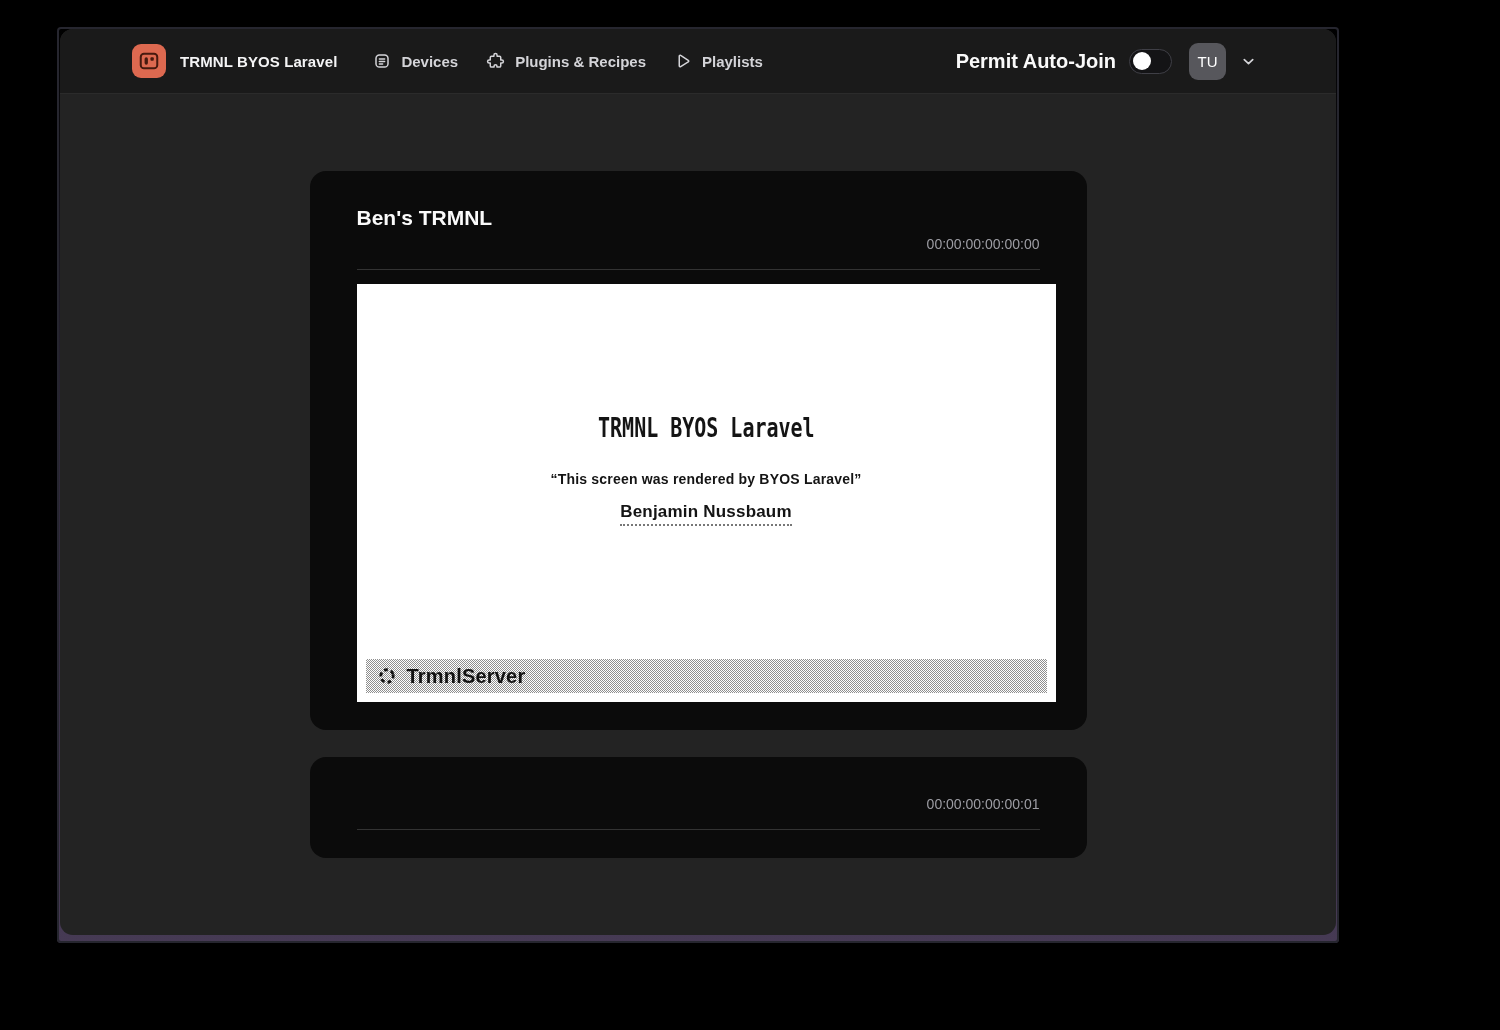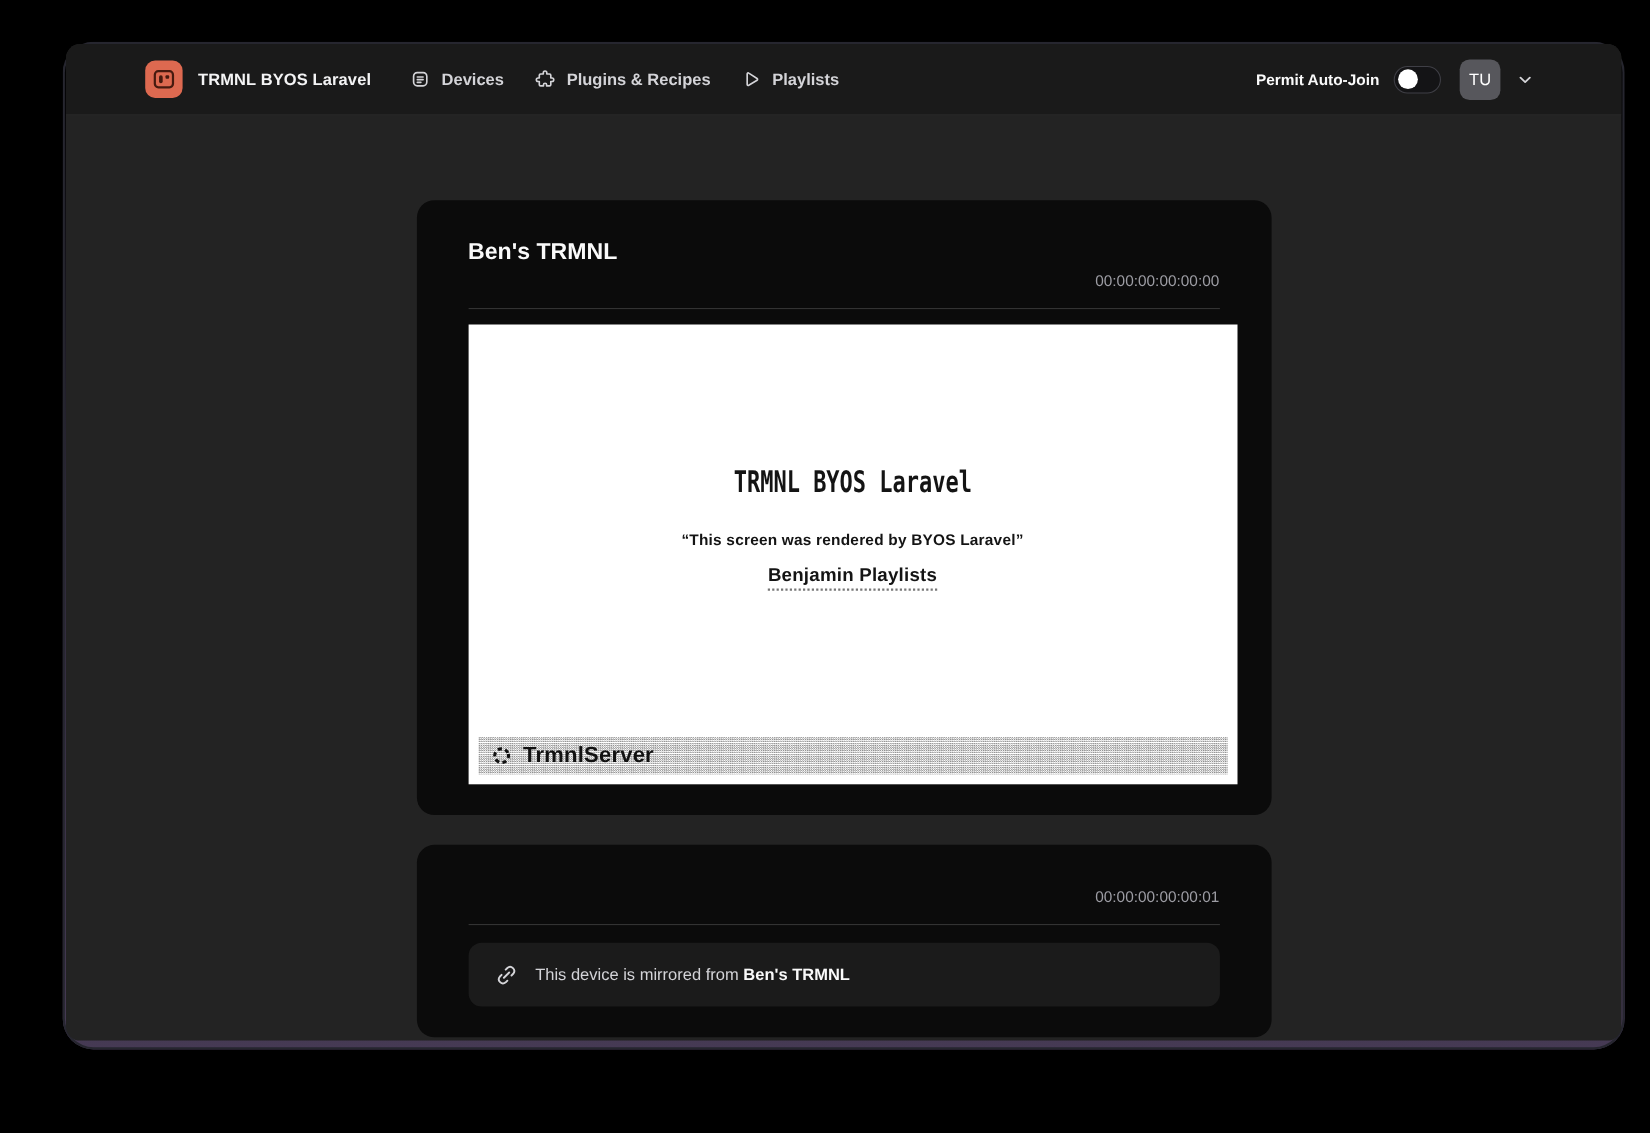--- a/index.html
+++ b/index.html
@@ -6,23 +6,23 @@
   html,body { width:1500px; height:1030px; }
   body {
     background:#000;
     font-family:"Liberation Sans", sans-serif;
     position:relative;
     overflow:hidden;
   }
 
   
   .window-frame {
-    position:absolute; left:57px; top:38px;
-    width:1420px; height:916px;
-    border-radius:28px;
+    position:absolute; left:57px; top:27px;
+    width:1282px; height:916px;
+    border-radius:4px;
     background:linear-gradient(180deg,#26263200, #2c2838 45%, #463a54 100%);
     box-shadow:0 0 0 2px #26262f inset;
     padding:2px 3px 8px 3px;
   }
   .window {
     width:100%; height:100%;
     border-radius:13px;
     overflow:hidden;
     background:#232323;
     display:flex; flex-direction:column;
@@ -51,21 +51,21 @@
     font-size:15px; font-weight:600; color:#d4d4d8;
   }
   .nav-item .nav-icon { display:flex; align-items:center; }
   .nav-item.active { color:#d2604a; }
   .nav-item.active::after {
     content:""; position:absolute; left:3px; right:3px; bottom:0;
     height:3px; background:#d2604a; border-radius:2px 2px 0 0;
   }
 
   .header-right { margin-left:auto; display:flex; align-items:center; gap:13px; }
-  .permit-label { font-size:14px; font-weight:bold; color:#fafafa; white-space:nowrap; }
+  .permit-label { font-size:20px; font-weight:bold; color:#fafafa; white-space:nowrap; }
   .toggle {
     width:43px; height:25px; border-radius:13px;
     background:#141416; border:1px solid #3f3f46;
     position:relative; cursor:pointer; flex-shrink:0;
   }
   .toggle-knob {
     position:absolute; left:3px; top:2px;
     width:18px; height:18px; border-radius:50%; background:#fff;
   }
   .avatar {
@@ -199,44 +199,34 @@
 
       <div class="card card-device">
         <div class="device-name">Ben's TRMNL</div>
         <div class="device-mac">00:00:00:00:00:00</div>
         <div class="card-divider"></div>
 
         <div class="screen">
           <div class="screen-body">
             <div class="screen-title">TRMNL BYOS Laravel</div>
             <div class="screen-quote">“This screen was rendered by BYOS Laravel”</div>
-            <div class="screen-author">Benjamin Playlists</div>
+            <div class="screen-author">Benjamin Nussbaum</div>
           </div>
           <div class="screen-footer">
             <span style="display:flex;">
               <svg width="20" height="20" viewBox="0 0 24 24" fill="none" stroke="#111" stroke-width="3.4" stroke-linecap="butt">
                 <circle cx="12" cy="12" r="7.5" stroke-dasharray="4.6 3.6" transform="rotate(-15 12 12)"></circle>
               </svg>
             </span>
             <span class="footer-label">TrmnlServer</span>
           </div>
         </div>
       </div>
 
       <div class="card card-mirror">
         <div class="device-mac">00:00:00:00:00:01</div>
         <div class="card-divider"></div>
 
-        <div class="mirror-box">
-          <span style="display:flex;">
-            <svg width="23" height="23" viewBox="0 0 24 24" fill="none" stroke="#d4d4d8" stroke-width="1.8" stroke-linecap="round" stroke-linejoin="round">
-              <path d="M9.5 14.5l5-5"></path>
-              <path d="M11.2 6.8l1.6-1.6a3.9 3.9 0 0 1 5.5 5.5l-1.6 1.6"></path>
-              <path d="M12.8 17.2l-1.6 1.6a3.9 3.9 0 0 1-5.5-5.5l1.6-1.6"></path>
-            </svg>
-          </span>
-          <span class="mirror-text"><span>This device is mirrored from </span><span class="mirror-source">Ben's TRMNL</span></span>
-        </div>
       </div>
 
     </div>
   </div>
 </div>
 
 </body></html>

